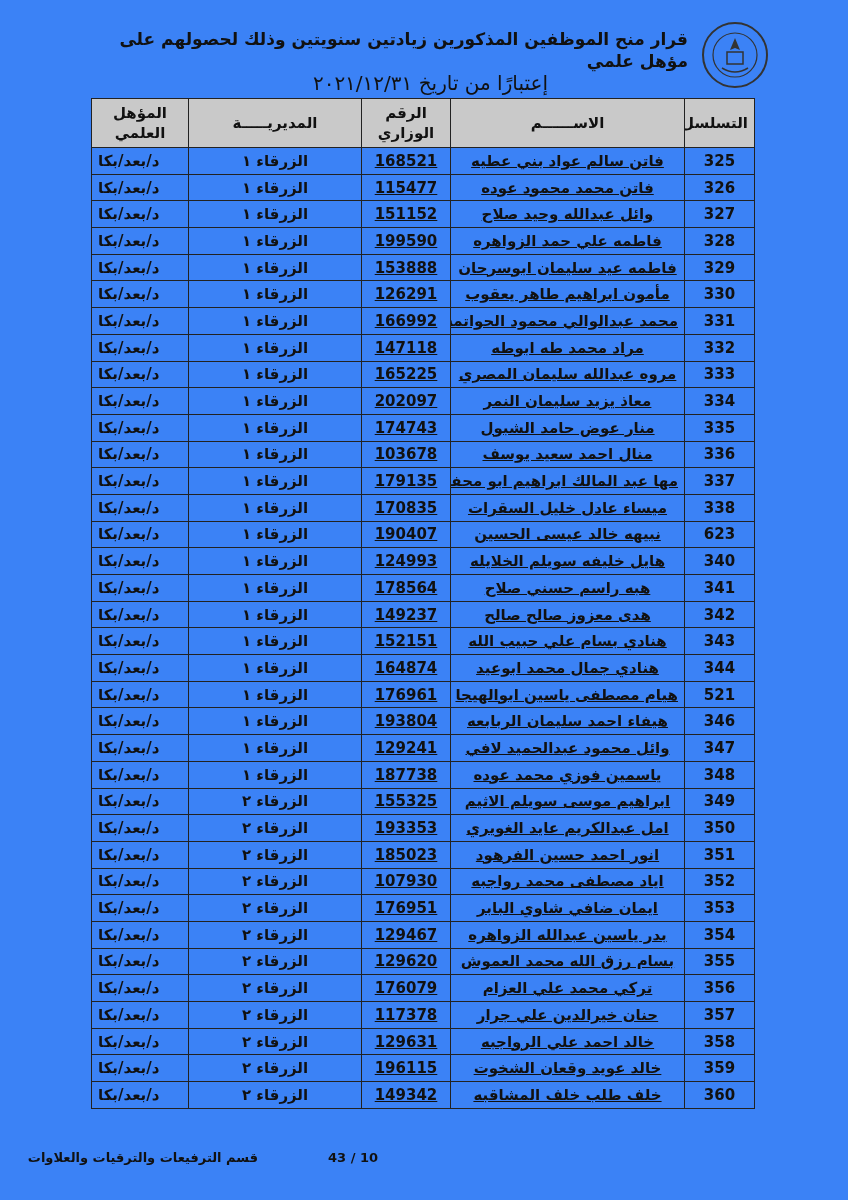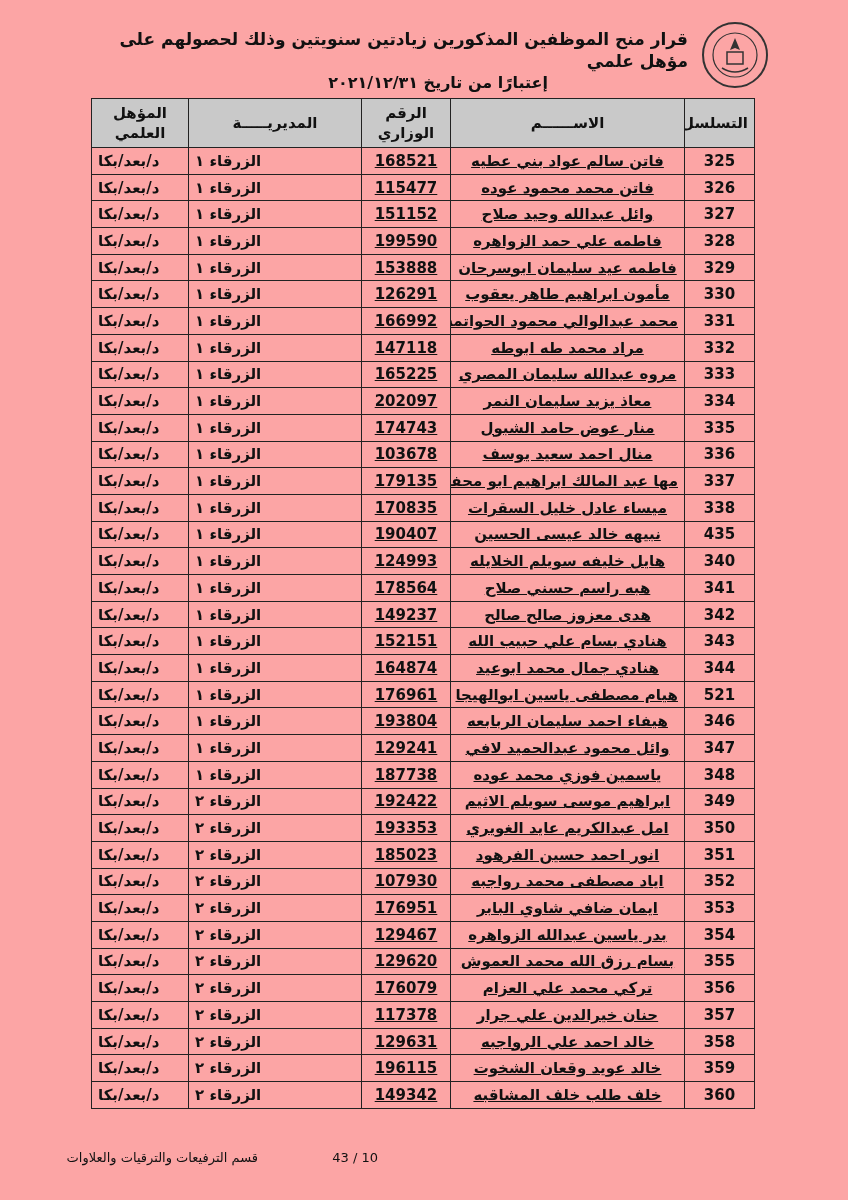--- a/index.html
+++ b/index.html
@@ -1,37 +1,37 @@
 <!DOCTYPE html>
 <html><head>
 <meta charset="utf-8">
 <style>
   html, body { margin: 0; padding: 0; }
   body {
     width: 848px; height: 1200px; background: #f4f4f2; position: relative;
     font-family: "DejaVu Sans", sans-serif; color: #111; overflow: hidden;
   }
-  .page { position: absolute; inset: 0; background: #fca5a5; }
+  .page { position: absolute; inset: 0; background: #3b82f6; }
   .header { position: absolute; top: 28px; left: 90px; right: 160px; direction: rtl; text-align: right; }
   .title1 { font-size: 17px; font-weight: bold; line-height: 22px; }
-  .title2 { font-size: 16px; font-weight: bold; line-height: 22px; padding-right: 140px; }
+  .title2 { font-size: 20px; font-weight: normal; line-height: 22px; padding-right: 140px; }
   .logo { position: absolute; top: 20px; right: 78px; width: 70px; height: 70px; }
   table.grid {
     position: absolute; top: 98px; left: 91px; width: 663px;
     border-collapse: collapse; direction: rtl; table-layout: fixed;
   }
   table.grid th, table.grid td { border: 1.4px solid #222; padding: 0 6px; white-space: nowrap; overflow: hidden; }
   table.grid th { background: #c9c9c9; height: 48px; font-size: 15px; font-weight: bold; text-align: center; line-height: 20px; }
   table.grid td { height: 25.7px; font-size: 15px; font-weight: bold; }
   td.serial { text-align: center; padding-right: 18px; }
   td.name { text-align: center; padding-right: 14px; text-decoration: underline; }
   td.num { text-align: center; text-decoration: underline; }
-  td.dir { text-align: left; padding-right: 24px; margin-left: 42px; }
+  td.dir { text-align: center; padding-right: 24px; margin-left: 42px; }
   td.qual { text-align: left; direction: rtl; padding-left: 8px; }
-  .footer { position: absolute; top: 1150px; left: 100px; right: 100px; height: 24px; direction: rtl; font-size: 13px; font-weight: normal; }
+  .footer { position: absolute; top: 1150px; left: 100px; right: 100px; height: 24px; direction: rtl; font-size: 13px; font-weight: bold; }
   .footer .dept { position: absolute; right: 490px; white-space: nowrap; }
   .footer .pg { position: absolute; right: 370px; white-space: nowrap; direction: ltr; }
 </style>
 </head>
 <body>
 
 <div class="page">
 
   <svg class="logo" viewBox="0 0 70 70">
     <circle cx="35" cy="35" r="32" fill="none" stroke="#333" stroke-width="2"></circle>
@@ -156,21 +156,21 @@
           <td class="qual">د/بعد/بكا</td>
         </tr>
         <tr>
           <td class="serial">338</td>
           <td class="name">ميساء عادل خليل السقرات</td>
           <td class="num">170835</td>
           <td class="dir">الزرقاء ١</td>
           <td class="qual">د/بعد/بكا</td>
         </tr>
         <tr>
-          <td class="serial">435</td>
+          <td class="serial">623</td>
           <td class="name">نبيهه خالد عيسى الحسين</td>
           <td class="num">190407</td>
           <td class="dir">الزرقاء ١</td>
           <td class="qual">د/بعد/بكا</td>
         </tr>
         <tr>
           <td class="serial">340</td>
           <td class="name">هايل خليفه سويلم الخلايله</td>
           <td class="num">124993</td>
           <td class="dir">الزرقاء ١</td>
@@ -228,21 +228,21 @@
         <tr>
           <td class="serial">348</td>
           <td class="name">ياسمين فوزي محمد عوده</td>
           <td class="num">187738</td>
           <td class="dir">الزرقاء ١</td>
           <td class="qual">د/بعد/بكا</td>
         </tr>
         <tr>
           <td class="serial">349</td>
           <td class="name">ابراهيم موسى سويلم الاثيم</td>
-          <td class="num">192422</td>
+          <td class="num">155325</td>
           <td class="dir">الزرقاء ٢</td>
           <td class="qual">د/بعد/بكا</td>
         </tr>
         <tr>
           <td class="serial">350</td>
           <td class="name">امل عبدالكريم عايد الغويري</td>
           <td class="num">193353</td>
           <td class="dir">الزرقاء ٢</td>
           <td class="qual">د/بعد/بكا</td>
         </tr>

